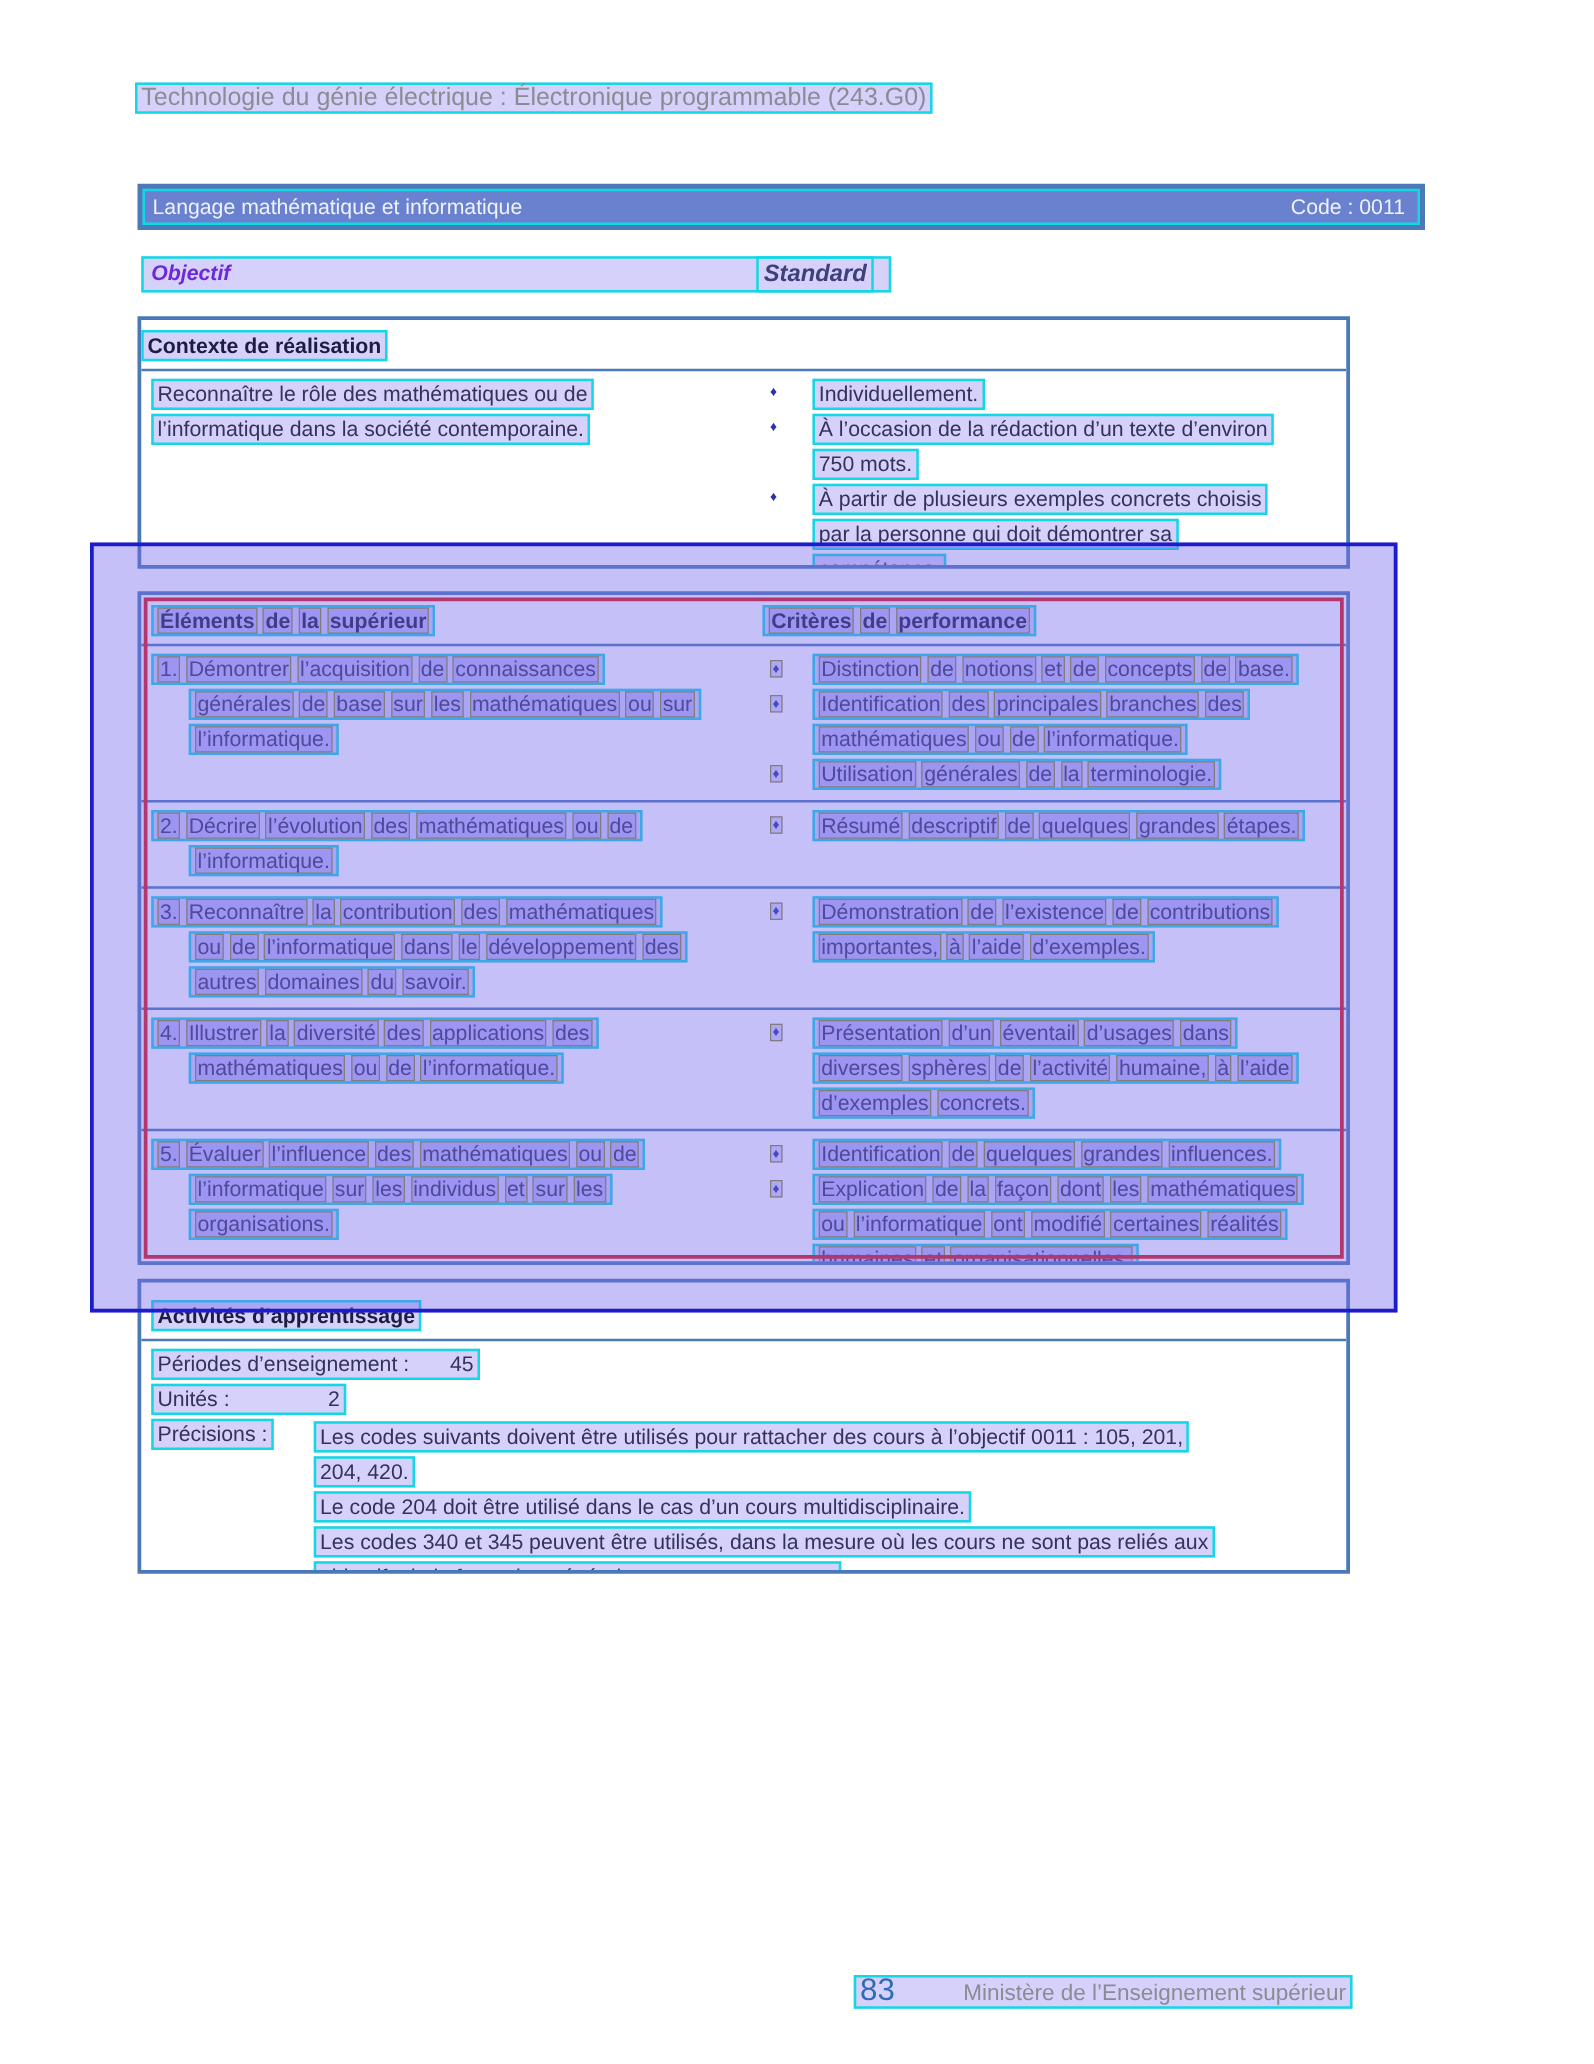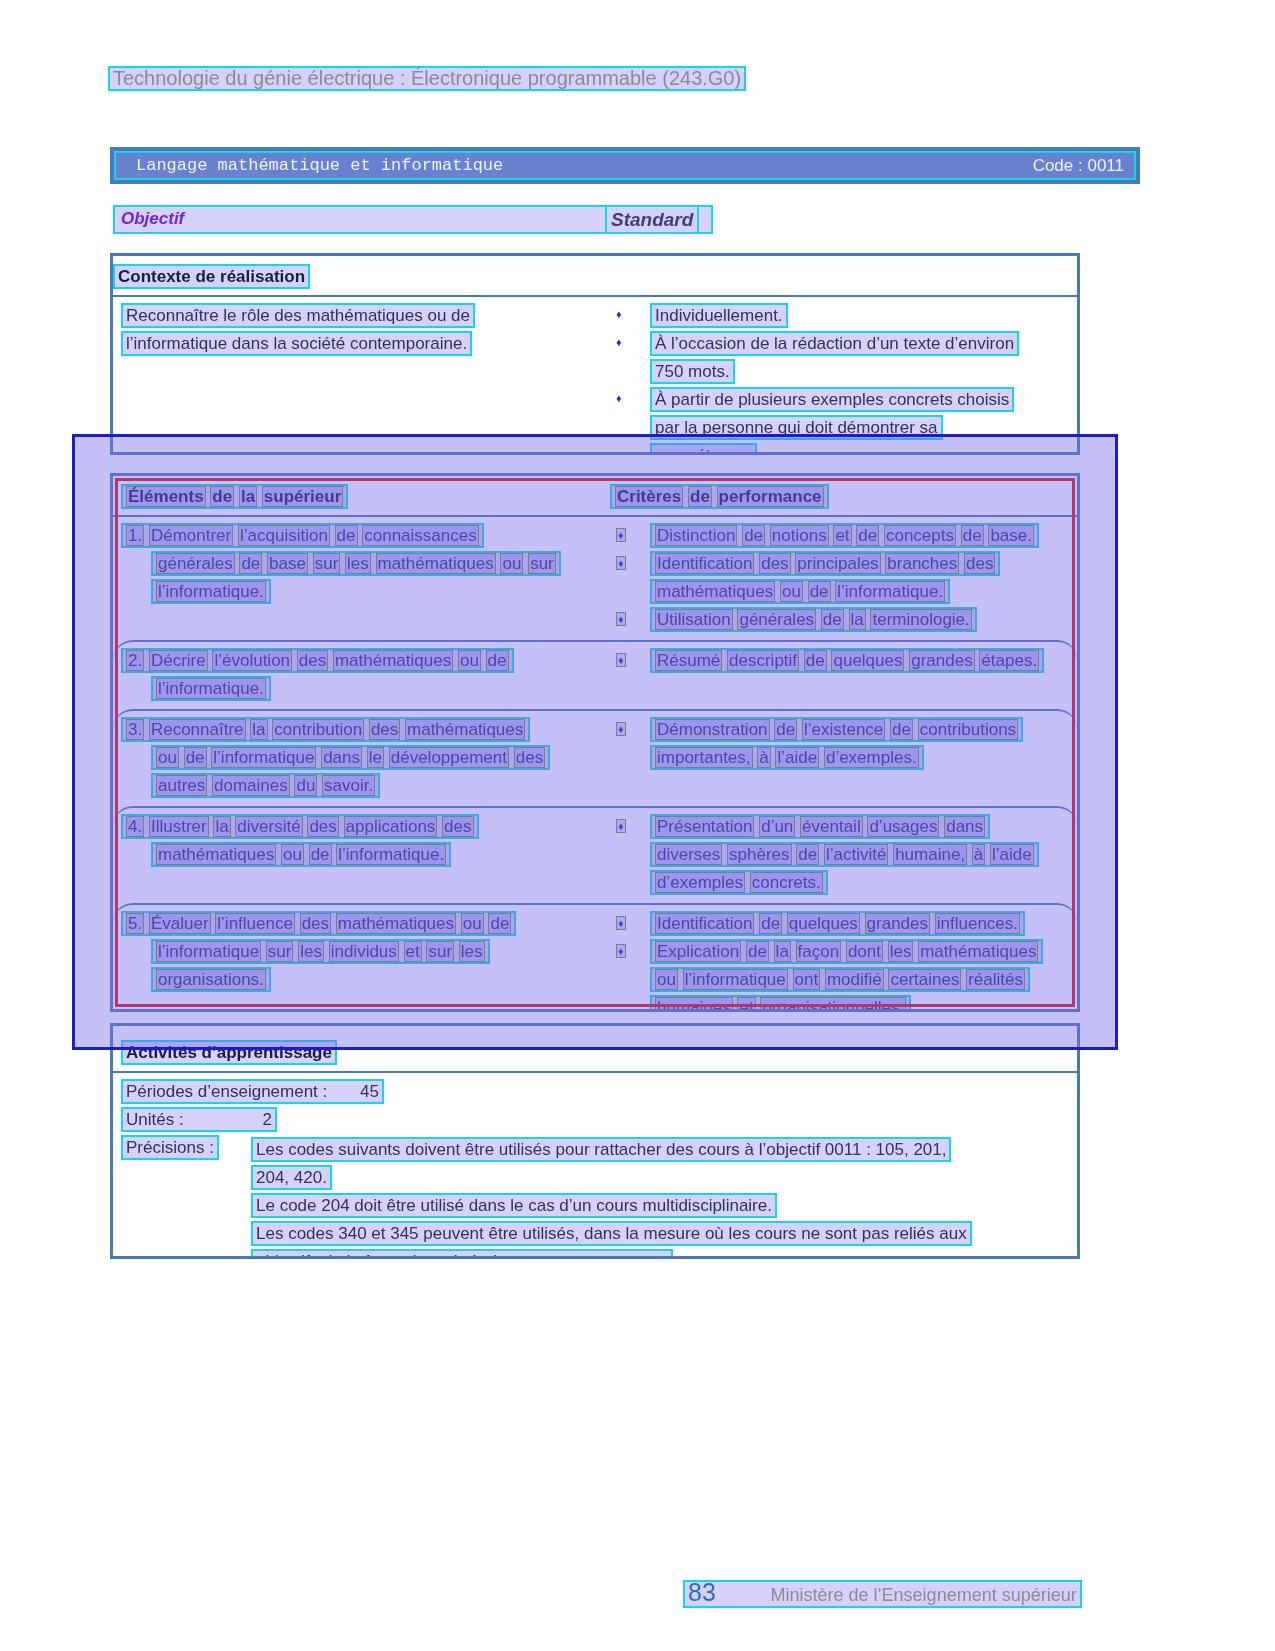--- a/index.html
+++ b/index.html
@@ -15,41 +15,41 @@
   .hl{display:inline-block;background:var(--hl-fill);border:2px solid var(--cyan);
       padding:0 3px;line-height:21px;}
   .b{font-weight:bold;color:var(--heading);}
   .line{margin:2px 0 3px 0;}
   .ind{margin-left:30px;}
   .w{border:1px solid var(--olive);background:var(--w-fill);padding:0 1px;}
   .doc-header{position:absolute;left:108px;top:66px;color:var(--gray);font-size:20px;}
   .title-bar{position:absolute;left:110px;top:147px;width:1030px;height:37px;background:var(--steel);}
   .title-anno{position:absolute;left:4px;top:4px;right:4px;bottom:4px;
       background:var(--hl-fill);border:2px solid var(--cyan);display:flex;align-items:center;}
-  .title-anno .t{color:var(--bar-text);padding-left:20px;flex:1;font-family:Liberation Mono, monospace;}
+  .title-anno .t{color:var(--bar-text);padding-left:6px;flex:1;}
   .title-anno .c{color:var(--bar-text);padding-right:10px;}
   .obj-std{position:absolute;left:113px;top:205px;width:600px;height:29px;
       background:var(--hl-fill);border:2px solid var(--cyan);box-sizing:border-box;}
   .obj-std .obj{position:absolute;left:6px;top:2px;font-weight:bold;font-style:italic;
       font-size:17px;color:#6d28d9;}
   .obj-std .std{position:absolute;left:490px;top:-2px;font-weight:bold;font-style:italic;
       font-size:19px;color:#3f3f7a;border:2px solid var(--cyan);padding:0 4px;line-height:25px;}
   .tbl{position:absolute;left:110px;width:970px;border:3px solid var(--tbl-border);
       background:#fff;box-sizing:border-box;overflow:hidden;}
   .tbl1{top:253px;height:202px;}
   .tbl2{top:473px;height:539px;}
   .tbl3{top:1023px;height:236px;}
   .thead{display:flex;padding:8px 0 6px 0;border-bottom:2px solid var(--tbl-border);}
   .body{display:flex;padding-top:4px;}
   .col-left{width:497px;padding-left:8px;box-sizing:border-box;flex:none;}
   .col-right{flex:1;}
   .bullet-item{position:relative;padding-left:40px;}
   .bullet{position:absolute;left:6px;top:5px;color:var(--bullet);font-size:11px;}
   .t2row{display:flex;padding:4px 0 5px 0;}
-  .t2row + .t2row{border-top:2px solid var(--tbl-border);border-radius:20px;}
+  .t2row + .t2row{border-top:2px solid var(--tbl-border);}
   .red-border{position:absolute;left:2px;top:2px;right:2px;bottom:2px;
       border:3px solid var(--red);pointer-events:none;z-index:40;}
   .thead3{padding:14px 0 6px 8px;border-bottom:2px solid var(--tbl-border);}
   .t3body{padding:4px 0 0 8px;}
   .val{margin-left:28px;}
   .val-wide{margin-left:74px;}
   .prec{display:flex;}
   .prec-label-col{flex:none;width:130px;}
   .prec-lines{flex:1;}
   .overlay{position:absolute;left:72px;top:434px;width:1046px;height:616px;

